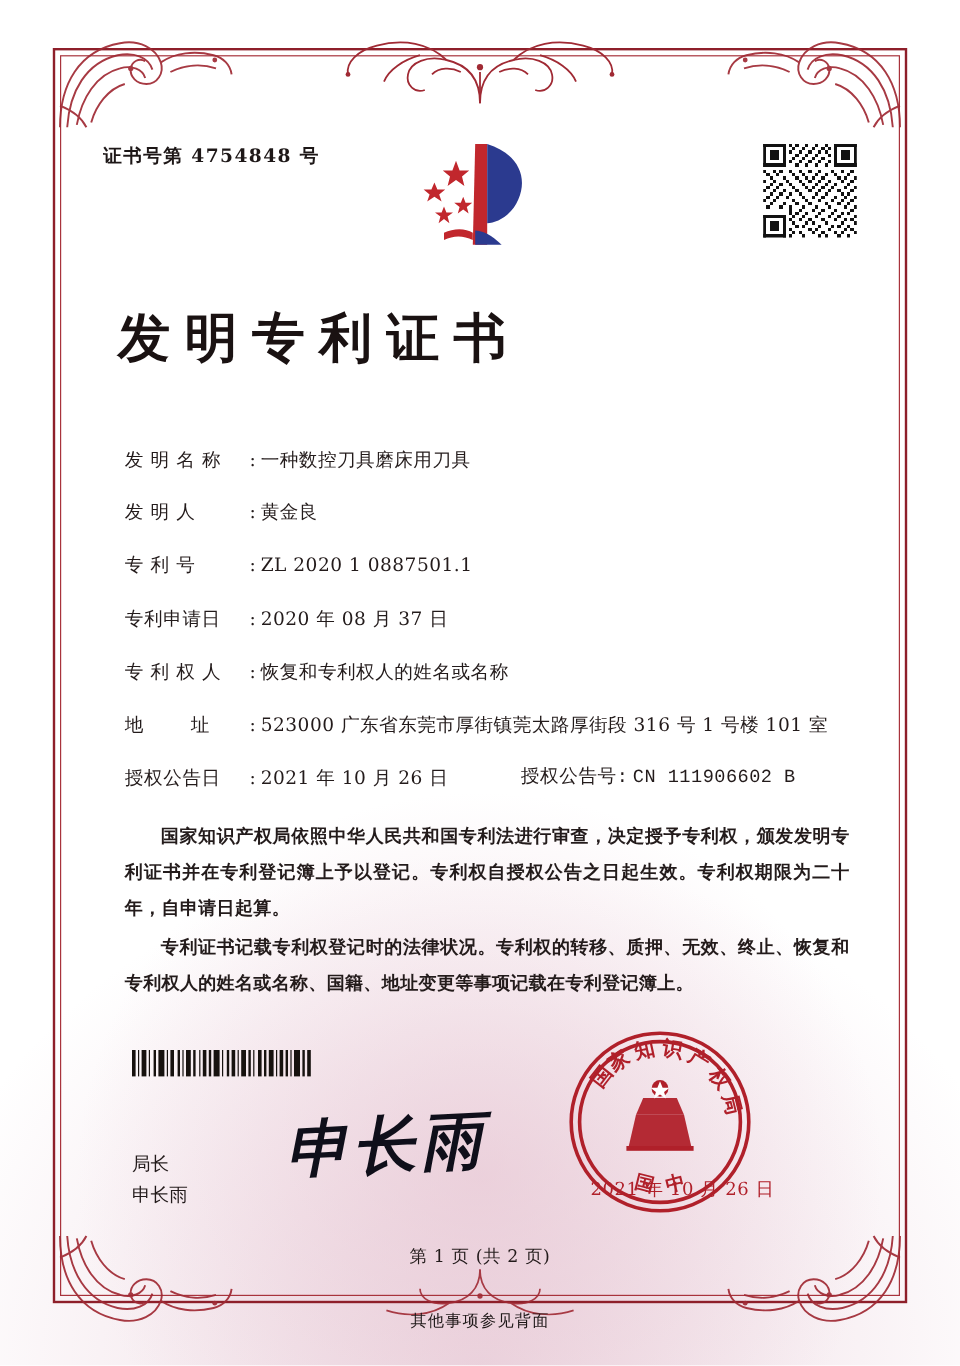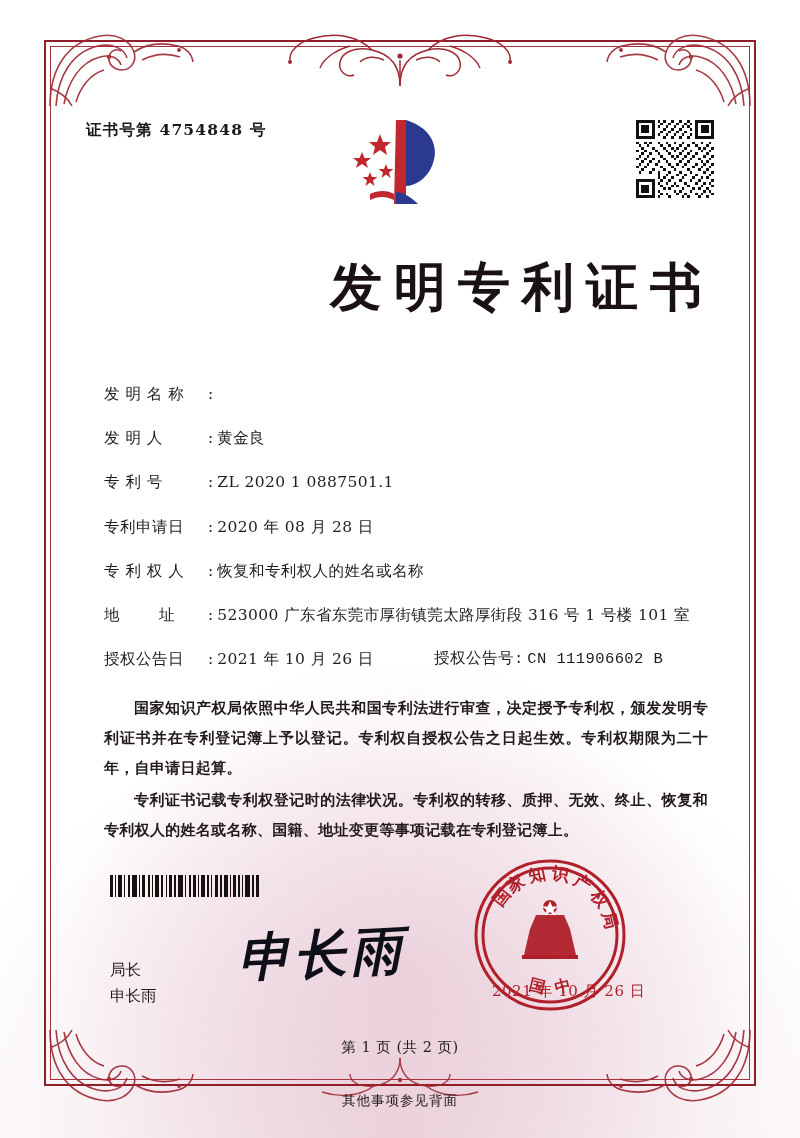--- a/index.html
+++ b/index.html
@@ -110,22 +110,22 @@
   .qr {
     position: absolute;
     right: 86px;
     top: 120px;
     width: 78px;
     height: 78px;
   }
   .qr svg { width: 100%; height: 100%; display: block; }
 
   .title {
-    text-align: right;
-    font-size: 52px;
+    text-align: left;
+    font-size: 44px;
     letter-spacing: 12px;
     font-weight: 700;
     color: #1a1212;
     margin: 112px 0 0 0;
     font-family: "DejaVu Serif", "Liberation Serif", serif;
     text-indent: 12px;
   }
 
   .fields {
     margin: 56px 0 0 18px;
@@ -327,38 +327,39 @@
   <div class="content">
     <p class="cert-no">证书号第 4754848 号</p>
 
     <h1 class="title">发明专利证书</h1>
 
     <div class="fields">
 
       <div class="field">
         <span class="f-label f-label-w">发 明 名 称</span>
         <span class="f-colon">:</span>
+        <span class="f-value">一种数控刀具磨床用刀具</span>
       </div>
 
       <div class="field">
         <span class="f-label f-label-w">发 明 人</span>
         <span class="f-colon">:</span>
         <span class="f-value">黄金良</span>
       </div>
 
       <div class="field">
         <span class="f-label f-label-w">专 利 号</span>
         <span class="f-colon">:</span>
         <span class="f-value">ZL 2020 1 0887501.1</span>
       </div>
 
       <div class="field">
         <span class="f-label f-label-w">专利申请日</span>
         <span class="f-colon">:</span>
-        <span class="f-value">2020 年 08 月 28 日</span>
+        <span class="f-value">2020 年 08 月 37 日</span>
       </div>
 
       <div class="field">
         <span class="f-label f-label-w">专 利 权 人</span>
         <span class="f-colon">:</span>
         <span class="f-value">恢复和专利权人的姓名或名称</span>
       </div>
 
       <div class="field">
         <span class="f-label f-label-w2">地        址</span>

